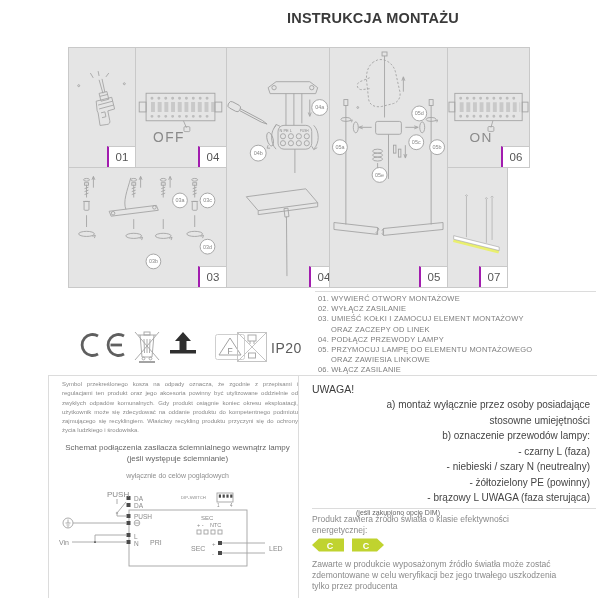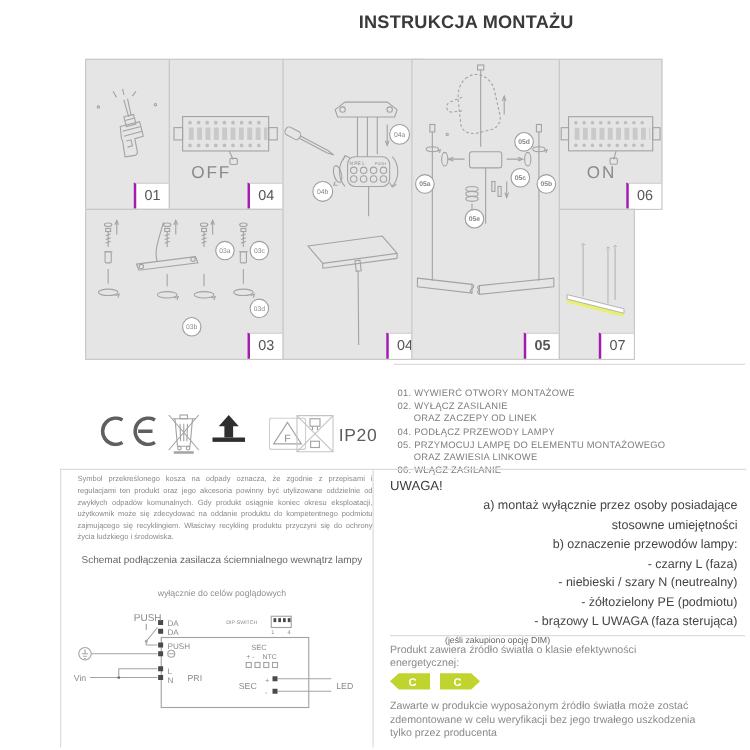--- a/index.html
+++ b/index.html
@@ -12,21 +12,21 @@
   .panel svg{position:absolute;left:0;top:0;width:100%;height:100%;}
   .pnum{position:absolute;right:0;bottom:0;width:26px;height:20px;border-left:2px solid #a21caf;
     border-top:1px solid #c9c9c9;background:#fff;font-size:11.5px;color:#555;text-align:center;
     line-height:20px;}
   .art{stroke:#a3a3a3;fill:none;stroke-width:.9;}
   .st{fill:#8a8a8a;stroke:none;font-family:"Liberation Sans",sans-serif;}
   .sq{fill:#4a4a4a;stroke:none;}
   .co circle{fill:#fff;stroke:#9e9e9e;stroke-width:.9;}
   .co text{fill:#8a8a8a;stroke:none;font-size:5.5px;text-anchor:middle;font-family:"Liberation Sans",sans-serif;}
   .hline,.vline{background:#dcdcdc;}
-  .steps{left:318px;top:294px;width:278px;font-size:7.5px;color:#7d7d7d;letter-spacing:.2px;margin-top:16px;}
+  .steps{left:318px;top:294px;width:278px;font-size:7.5px;color:#7d7d7d;letter-spacing:.2px;}
   .steps div{line-height:10.2px;white-space:nowrap;}
   .steps .cont{padding-left:13px;}
   .disposal{left:62px;top:380px;width:236px;font-size:6px;line-height:1.55;color:#8a8a8a;
     text-align:justify;}
   .schemat-h{left:55px;top:443px;width:245px;text-align:center;font-size:8px;color:#666;}
   .schemat-h2{left:55px;top:454px;width:245px;text-align:center;font-size:8px;color:#666;}
   .schemat-n{left:55px;top:472px;width:245px;text-align:center;font-size:7px;color:#8f8f8f;}
   .uwaga{left:312px;top:381px;width:278px;color:#454545;font-size:10px;}
   .uwaga .uw-title{font-size:10.5px;color:#3c3c3c;line-height:16px;}
   .uwaga .ln{line-height:15.5px;text-align:right;}
@@ -216,21 +216,21 @@
             <text x="90" y="62">04a</text>
         </g>
         <g class="co">
           <circle cx="28" cy="106" r="8"></circle>
             <text x="28" y="108">04b</text>
         </g>
       </svg>
       <div class="pnum">04</div>
     </div>
 
-    <div class="abs panel" style="left:261px;top:0;width:119px;height:241px;font-weight:bold;">
+    <div class="abs panel" style="left:261px;top:0;width:119px;height:241px;">
       <svg viewBox="0 0 118 241">
         <g class="art">
           <g stroke-dasharray="2.2 1.8">
             <path d="M44,14 C38,18 36,26 37,34 L39,52 C40,58 46,60 52,59 L64,56 C70,54 72,48 70,42 L66,24 C64,16 56,10 48,12 Z"></path>
             <path d="M40,30 L30,34 C26,36 27,42 32,42 L40,41"></path>
           </g>
           <line x1="55" y1="8" x2="55" y2="70"></line>
           <rect x="52.5" y="4" width="5" height="4"></rect>
           <line x1="74" y1="44" x2="74" y2="30"></line>
             <path d="M72.5,33 L74,29 L75.5,33"></path>
@@ -323,20 +323,21 @@
         </g>
       </svg>
       <div class="pnum">07</div>
     </div>
   </div>
 
   <div class="abs hline" style="left:315px;top:291px;width:281px;height:1px;"></div>
   <div class="abs steps">
     <div>01. WYWIERĆ OTWORY MONTAŻOWE</div>
     <div>02. WYŁĄCZ ZASILANIE</div>
+    <div>03. UMIEŚĆ KOŁKI I ZAMOCUJ ELEMENT MONTAŻOWY</div>
     <div class="cont">ORAZ ZACZEPY OD LINEK</div>
     <div>04. PODŁĄCZ PRZEWODY LAMPY</div>
     <div>05. PRZYMOCUJ LAMPĘ DO ELEMENTU MONTAŻOWEGO</div>
     <div class="cont">ORAZ ZAWIESIA LINKOWE</div>
     <div>06. WŁĄCZ ZASILANIE</div>
   </div>
 
   <svg class="abs" style="left:77px;top:333px;width:52px;height:24px;" viewBox="0 0 52 24">
     <g stroke="#5f5f5f" stroke-width="2.8" fill="none">
       <path d="M21,3 A10.5,10.5 0 1 0 21,21"></path>
@@ -390,20 +391,21 @@
 
   <div class="abs ip20">IP20</div>
 
   <div class="abs hline" style="left:48px;top:375px;width:549px;height:1px;"></div>
   <div class="abs vline" style="left:48px;top:375px;width:1px;height:223px;"></div>
   <div class="abs vline" style="left:298px;top:375px;width:1px;height:223px;"></div>
 
   <div class="abs disposal">Symbol przekreślonego kosza na odpady oznacza, że zgodnie z przepisami i regulacjami ten produkt oraz jego akcesoria powinny być utylizowane oddzielnie od zwykłych odpadów komunalnych. Gdy produkt osiągnie koniec okresu eksploatacji, użytkownik może się zdecydować na oddanie produktu do kompetentnego podmiotu zajmującego się recyklingiem. Właściwy recykling produktu przyczyni się do ochrony życia ludzkiego i środowiska.</div>
 
   <div class="abs schemat-h">Schemat podłączenia zasilacza ściemnialnego wewnątrz lampy</div>
+  <div class="abs schemat-h2">(jeśli występuje ściemnianie)</div>
   <div class="abs schemat-n">wyłącznie do celów poglądowych</div>
 
   <svg class="abs" style="left:55px;top:486px;width:245px;height:105px;" viewBox="0 0 245 105">
     <g class="art" stroke="#9e9e9e">
 
       <line x1="62" y1="13" x2="62" y2="18"></line>
       <line x1="62" y1="27" x2="71" y2="16"></line>
       <circle cx="62" cy="27" r="0.8"></circle>
       <path d="M62,27 L62,30 L71,30"></path>
 
@@ -466,21 +468,21 @@
     <text class="st" x="214" y="65" font-size="7">LED</text>
   </svg>
 
   <div class="abs uwaga">
     <div class="uw-title">UWAGA!</div>
     <div class="ln">a) montaż wyłącznie przez osoby posiadające</div>
     <div class="ln ind">stosowne umiejętności</div>
     <div class="ln">b) oznaczenie przewodów lampy:</div>
     <div class="ln wire">- czarny L (faza)</div>
     <div class="ln wire">- niebieski / szary N (neutrealny)</div>
-    <div class="ln wire">- żółtozielony PE (podmiotu)</div>
+    <div class="ln wire">- żółtozielony PE (powinny)</div>
     <div class="ln wire">- brązowy L UWAGA (faza sterująca)</div>
     <div class="dim">(jeśli zakupiono opcję DIM)</div>
   </div>
 
   <div class="abs hline" style="left:312px;top:508px;width:284px;height:1px;"></div>
 
   <div class="abs energy-h">Produkt zawiera źródło światła o klasie efektywności energetycznej:</div>
 
   <svg class="abs" style="left:312px;top:538px;width:80px;height:14px;" viewBox="0 0 80 14">
     <polygon points="0,7 7,0.5 32,0.5 32,13.5 7,13.5" stroke="none" fill="#c0d32f"></polygon>

